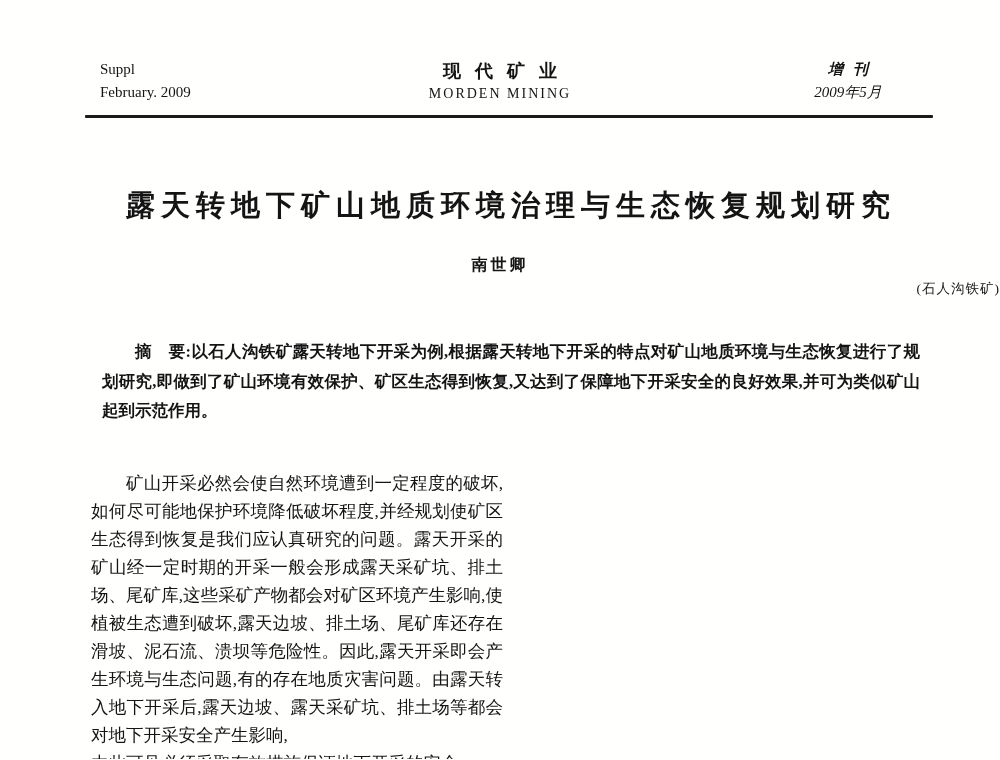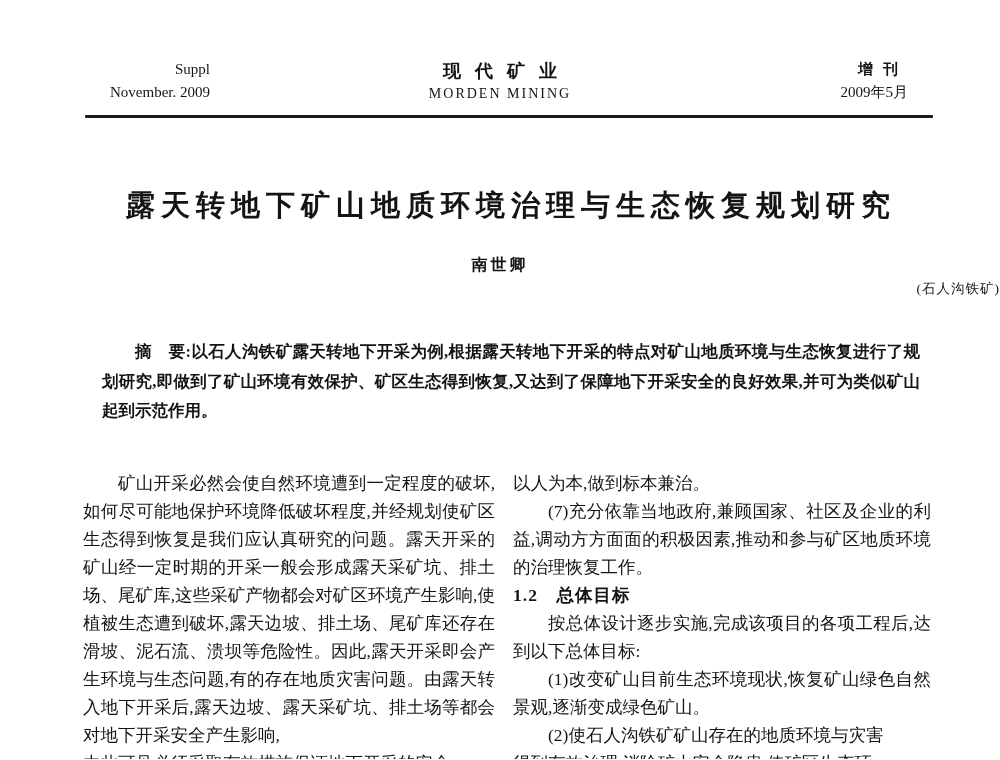--- a/index.html
+++ b/index.html
@@ -9,36 +9,36 @@
     height: 760px;
     background: #fffffe;
     overflow: hidden;
     color: #141414;
     font-family: "Liberation Serif", "DejaVu Serif", serif;
     -webkit-font-smoothing: antialiased;
   }
   
   .hdr-left {
     position: absolute; left: 100px; top: 58px; width: 110px;
-    text-align: right; font-size: 15px; line-height: 23px;
+    text-align: left; font-size: 15px; line-height: 23px;
   }
   .hdr-center {
     position: absolute; left: 0; right: 0; top: 60px;
     text-align: center;
   }
   .journal-cn {
     font-size: 18px; font-weight: 700; letter-spacing: 14px;
     text-indent: 14px; line-height: 22px;
   }
   .journal-en {
     font-size: 14px; letter-spacing: 2px; line-height: 24px; font-weight: 400;
   }
   .hdr-right {
     position: absolute; right: 92px; top: 58px; width: 120px;
-    text-align: right; font-size: 15px; line-height: 23px;
+    text-align: center; font-size: 15px; line-height: 23px; font-style: italic;
   }
   .issue-cn { font-weight: 700; letter-spacing: 10px; text-indent: 10px; }
   .hdr-rule {
     position: absolute; left: 85px; top: 115px; width: 848px; height: 3px;
     background: #1a1a1a; border-radius: 1px;
   }
   
   .paper-title {
     position: absolute; left: 16px; right: 0; top: 186px;
     text-align: center; font-size: 29px; font-weight: 700;
@@ -59,35 +59,35 @@
     text-align: justify;
   }
   .abstract p { margin: 0; text-indent: 2em; }
   .abs-label, .kw-label { font-weight: 900; }
   
   .body-cols {
     position: absolute; left: 83px; top: 469px; width: 848px;
     display: flex; gap: 18px;
     font-size: 17.5px; line-height: 28px; text-align: justify;
   }
-  .col-left  { flex: 0 0 412px; }
+  .col-left  { flex: 0 0 412px; margin-left: 8px; }
   .col-right { flex: 1 1 auto; }
   .body-cols p { margin: 0; }
   .indent { text-indent: 2em; }
   .sec-heading { font-weight: 700; letter-spacing: 1px; }
   .clip-line { height: 10px; overflow: hidden; }
 </style>
 </head>
 <body>
 
 <div class="page">
 
   <div class="hdr-left">
     <div>Suppl</div>
-    <div>November. 2009</div>
+    <div>February. 2009</div>
   </div>
 
   <div class="hdr-center">
     <div class="journal-cn">现代矿业</div>
     <div class="journal-en">MORDEN MINING</div>
   </div>
 
   <div class="hdr-right">
     <div class="issue-cn">增刊</div>
     <div>2009年5月</div>
@@ -103,25 +103,16 @@
     <p><span class="abs-label">摘　要:</span><span>以石人沟铁矿露天转地下开采为例,根据露天转地下开采的特点对矿山地质环境与生态恢复进行了规划研究,即做到了矿山环境有效保护、矿区生态得到恢复,又达到了保障地下开采安全的良好效果,并可为类似矿山起到示范作用。</span></p>
   </div>
 
   <div class="body-cols">
 
     <div class="col-left">
       <p class="indent">矿山开采必然会使自然环境遭到一定程度的破坏,如何尽可能地保护环境降低破坏程度,并经规划使矿区生态得到恢复是我们应认真研究的问题。露天开采的矿山经一定时期的开采一般会形成露天采矿坑、排土场、尾矿库,这些采矿产物都会对矿区环境产生影响,使植被生态遭到破坏,露天边坡、排土场、尾矿库还存在滑坡、泥石流、溃坝等危险性。因此,露天开采即会产生环境与生态问题,有的存在地质灾害问题。由露天转入地下开采后,露天边坡、露天采矿坑、排土场等都会对地下开采安全产生影响,</p>
       <div class="clip-line">由此可见必须采取有效措施保证地下开采的安全</div>
     </div>
 
-    <div class="col-right">
-      <p>以人为本,做到标本兼治。</p>
-      <p class="indent">(7)充分依靠当地政府,兼顾国家、社区及企业的利益,调动方方面面的积极因素,推动和参与矿区地质环境的治理恢复工作。</p>
-      <p class="sec-heading">1.2　总体目标</p>
-      <p class="indent">按总体设计逐步实施,完成该项目的各项工程后,达到以下总体目标:</p>
-      <p class="indent">(1)改变矿山目前生态环境现状,恢复矿山绿色自然景观,逐渐变成绿色矿山。</p>
-      <p class="indent">(2)使石人沟铁矿矿山存在的地质环境与灾害</p>
-      <div class="clip-line">得到有效治理,消除矿山安全隐患,使矿区生态环</div>
-    </div>
 
   </div>
 
 </div>
 
 </body></html>

